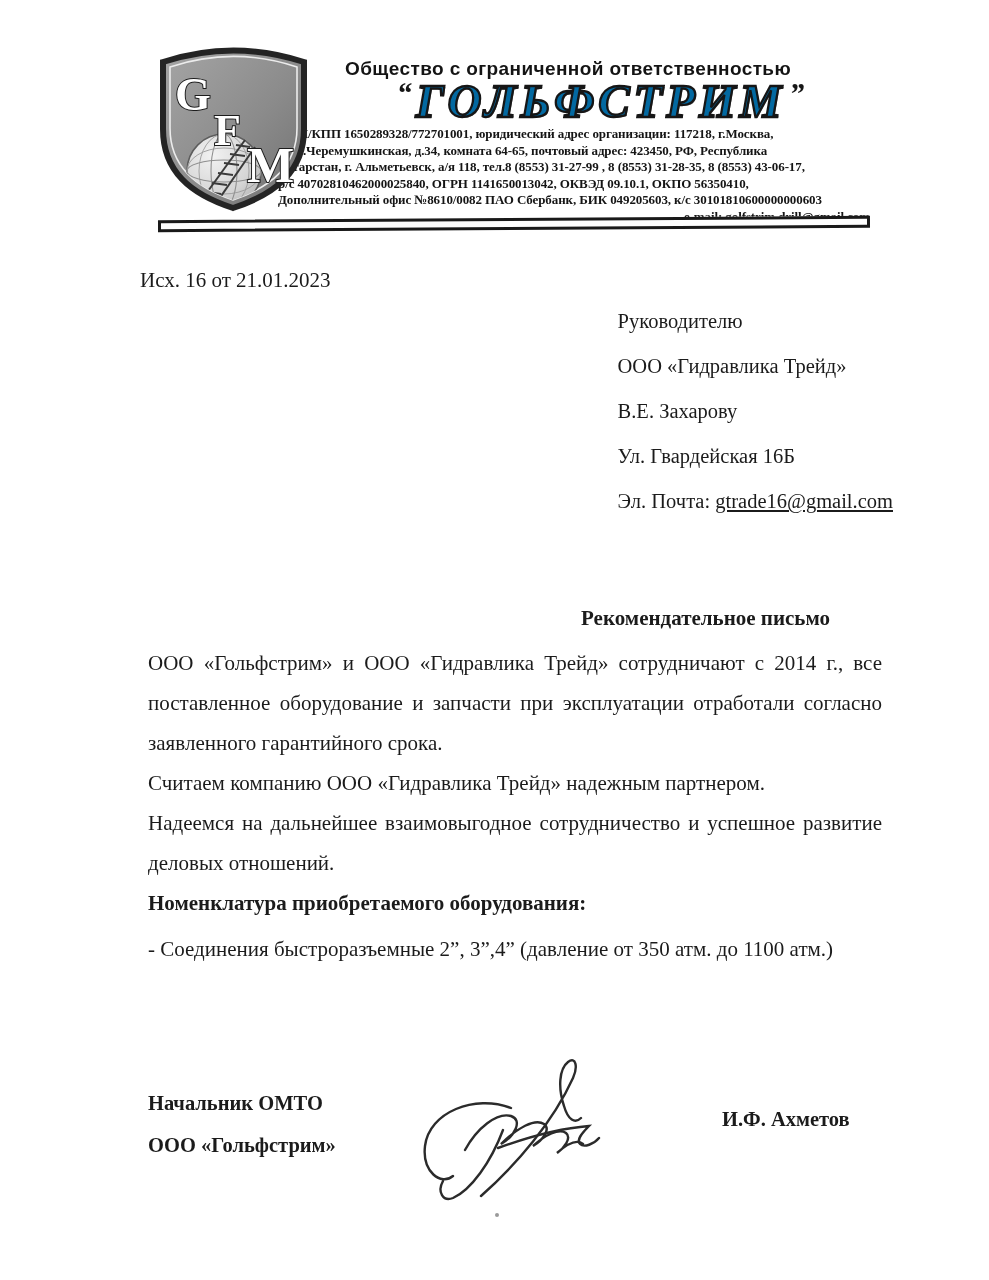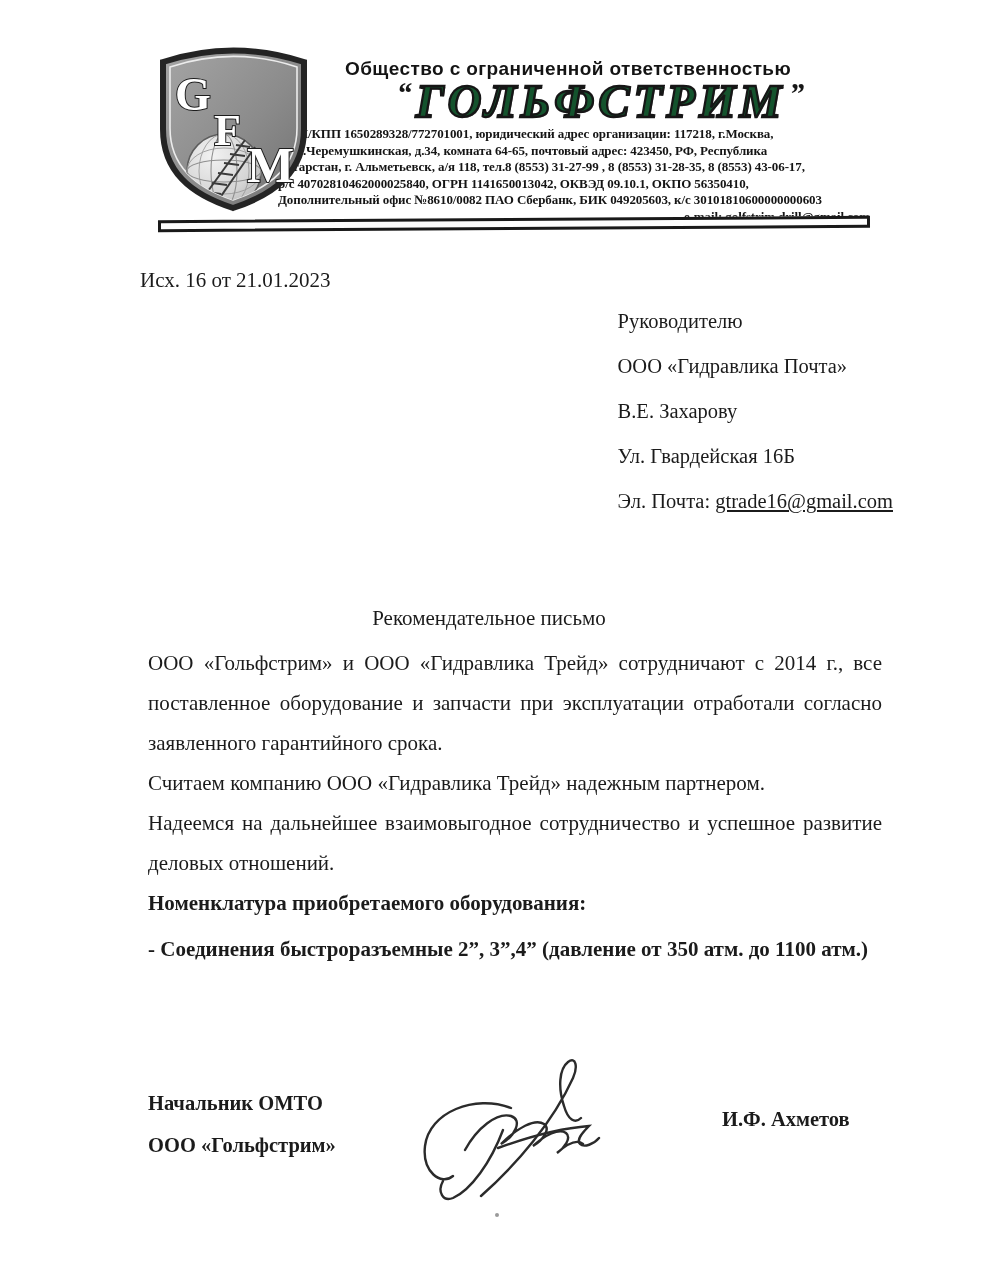--- a/index.html
+++ b/index.html
@@ -13,21 +13,21 @@
     position:absolute;left:345px;top:58px;width:505px;text-align:left;
     font-family:"Liberation Sans","DejaVu Sans",sans-serif;
     font-weight:bold;font-size:19px;letter-spacing:.4px;color:#141414;
   }
   .company-name{
     position:absolute;left:338px;top:74px;width:525px;text-align:center;
     font-family:"Liberation Serif","DejaVu Serif",serif;
     font-weight:bold;font-style:italic;white-space:nowrap;
   }
   .company-name .nm{
-    font-size:47px;letter-spacing:4px;color:#14532d;
+    font-size:47px;letter-spacing:4px;color:#0369a1;
     -webkit-text-stroke:2.3px #161616;
     text-shadow:1px 1px 0 #555;
   }
   .company-name .q{
     font-size:30px;color:#161616;vertical-align:14px;letter-spacing:0;
     -webkit-text-stroke:0;
   }
   .details{
     position:absolute;left:278px;top:126px;width:592px;
     font-weight:bold;font-size:13px;line-height:16.6px;color:#151515;
@@ -46,27 +46,27 @@
   .addressee{
     position:absolute;right:96px;top:299px;text-align:left;
     font-size:20.5px;line-height:45px;white-space:nowrap;
   }
   
   .body-text{
     position:absolute;left:148px;top:603px;width:734px;
     font-size:21px;line-height:40px;
   }
   .title{
-    font-size:21px;font-weight:normal;text-align:center;
+    font-size:21px;font-weight:bold;text-align:right;
     padding-right:52px;margin:0 0 10px 0;line-height:30px;
   }
   .body-text p{margin:0;text-align:justify;}
   .body-text p.single{text-align:left;}
   .heading{font-weight:bold;}
-  .item{margin-top:6px !important;text-align:right;font-weight:bold;}
+  .item{margin-top:6px !important;text-align:right;}
   
   .sig-left{
     position:absolute;left:148px;top:1082px;font-weight:bold;
     font-size:20.5px;line-height:42px;white-space:nowrap;
   }
   .sig-name{
     position:absolute;left:722px;top:1108px;font-weight:bold;font-size:20.5px;
     white-space:nowrap;
   }
   .signature-svg{position:absolute;left:383px;top:1038px;width:222px;height:180px;}
@@ -138,21 +138,21 @@
       <text x="90" y="138" font-size="50">M</text>
     </g>
   </svg>
 
   <div class="header-rule"></div>
 
   <div class="ref">Исх. 16 от 21.01.2023</div>
 
   <div class="addressee">
     <div>Руководителю</div>
-    <div>ООО «Гидравлика Почта»</div>
+    <div>ООО «Гидравлика Трейд»</div>
     <div>В.Е. Захарову</div>
     <div>Ул. Гвардейская 16Б</div>
     <div>
       <span>Эл. Почта: </span><span class="u">gtrade16@gmail.com</span>
     </div>
   </div>
 
   <div class="body-text">
     <h1 class="title">Рекомендательное письмо</h1>
     <p>ООО «Гольфстрим» и ООО «Гидравлика Трейд» сотрудничают с 2014 г., все поставленное оборудование и запчасти при эксплуатации отработали согласно заявленного гарантийного срока.</p>

